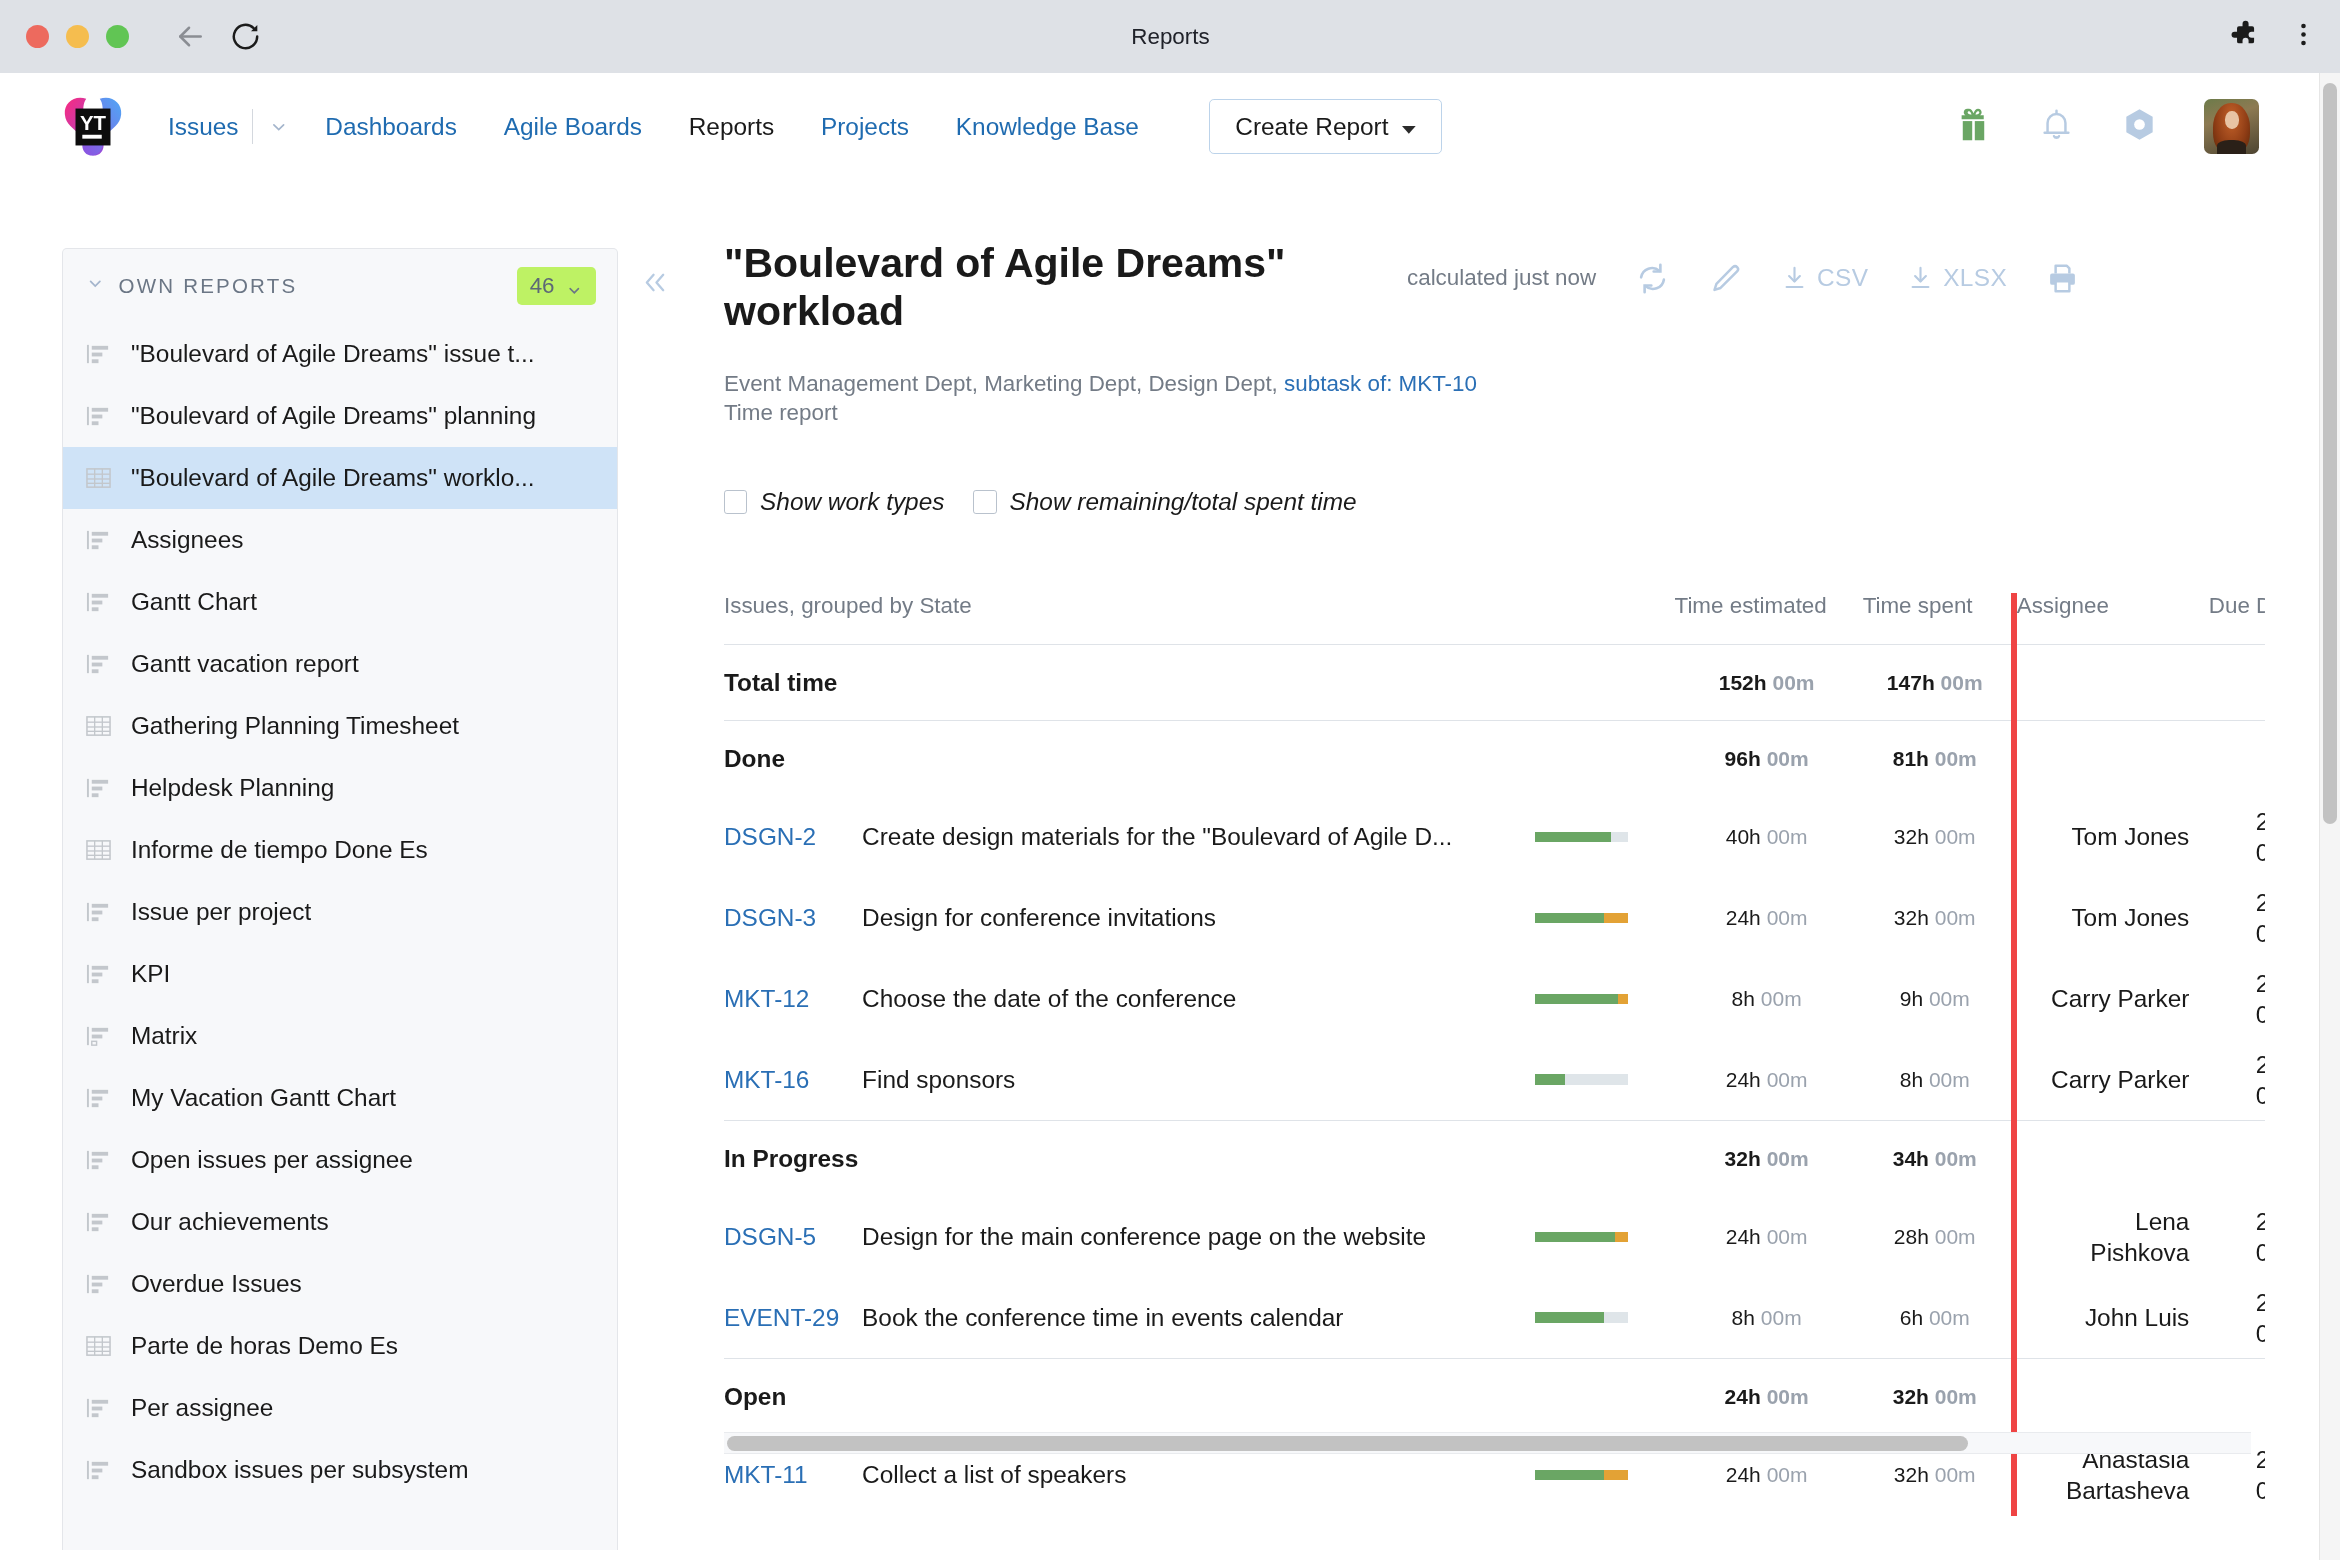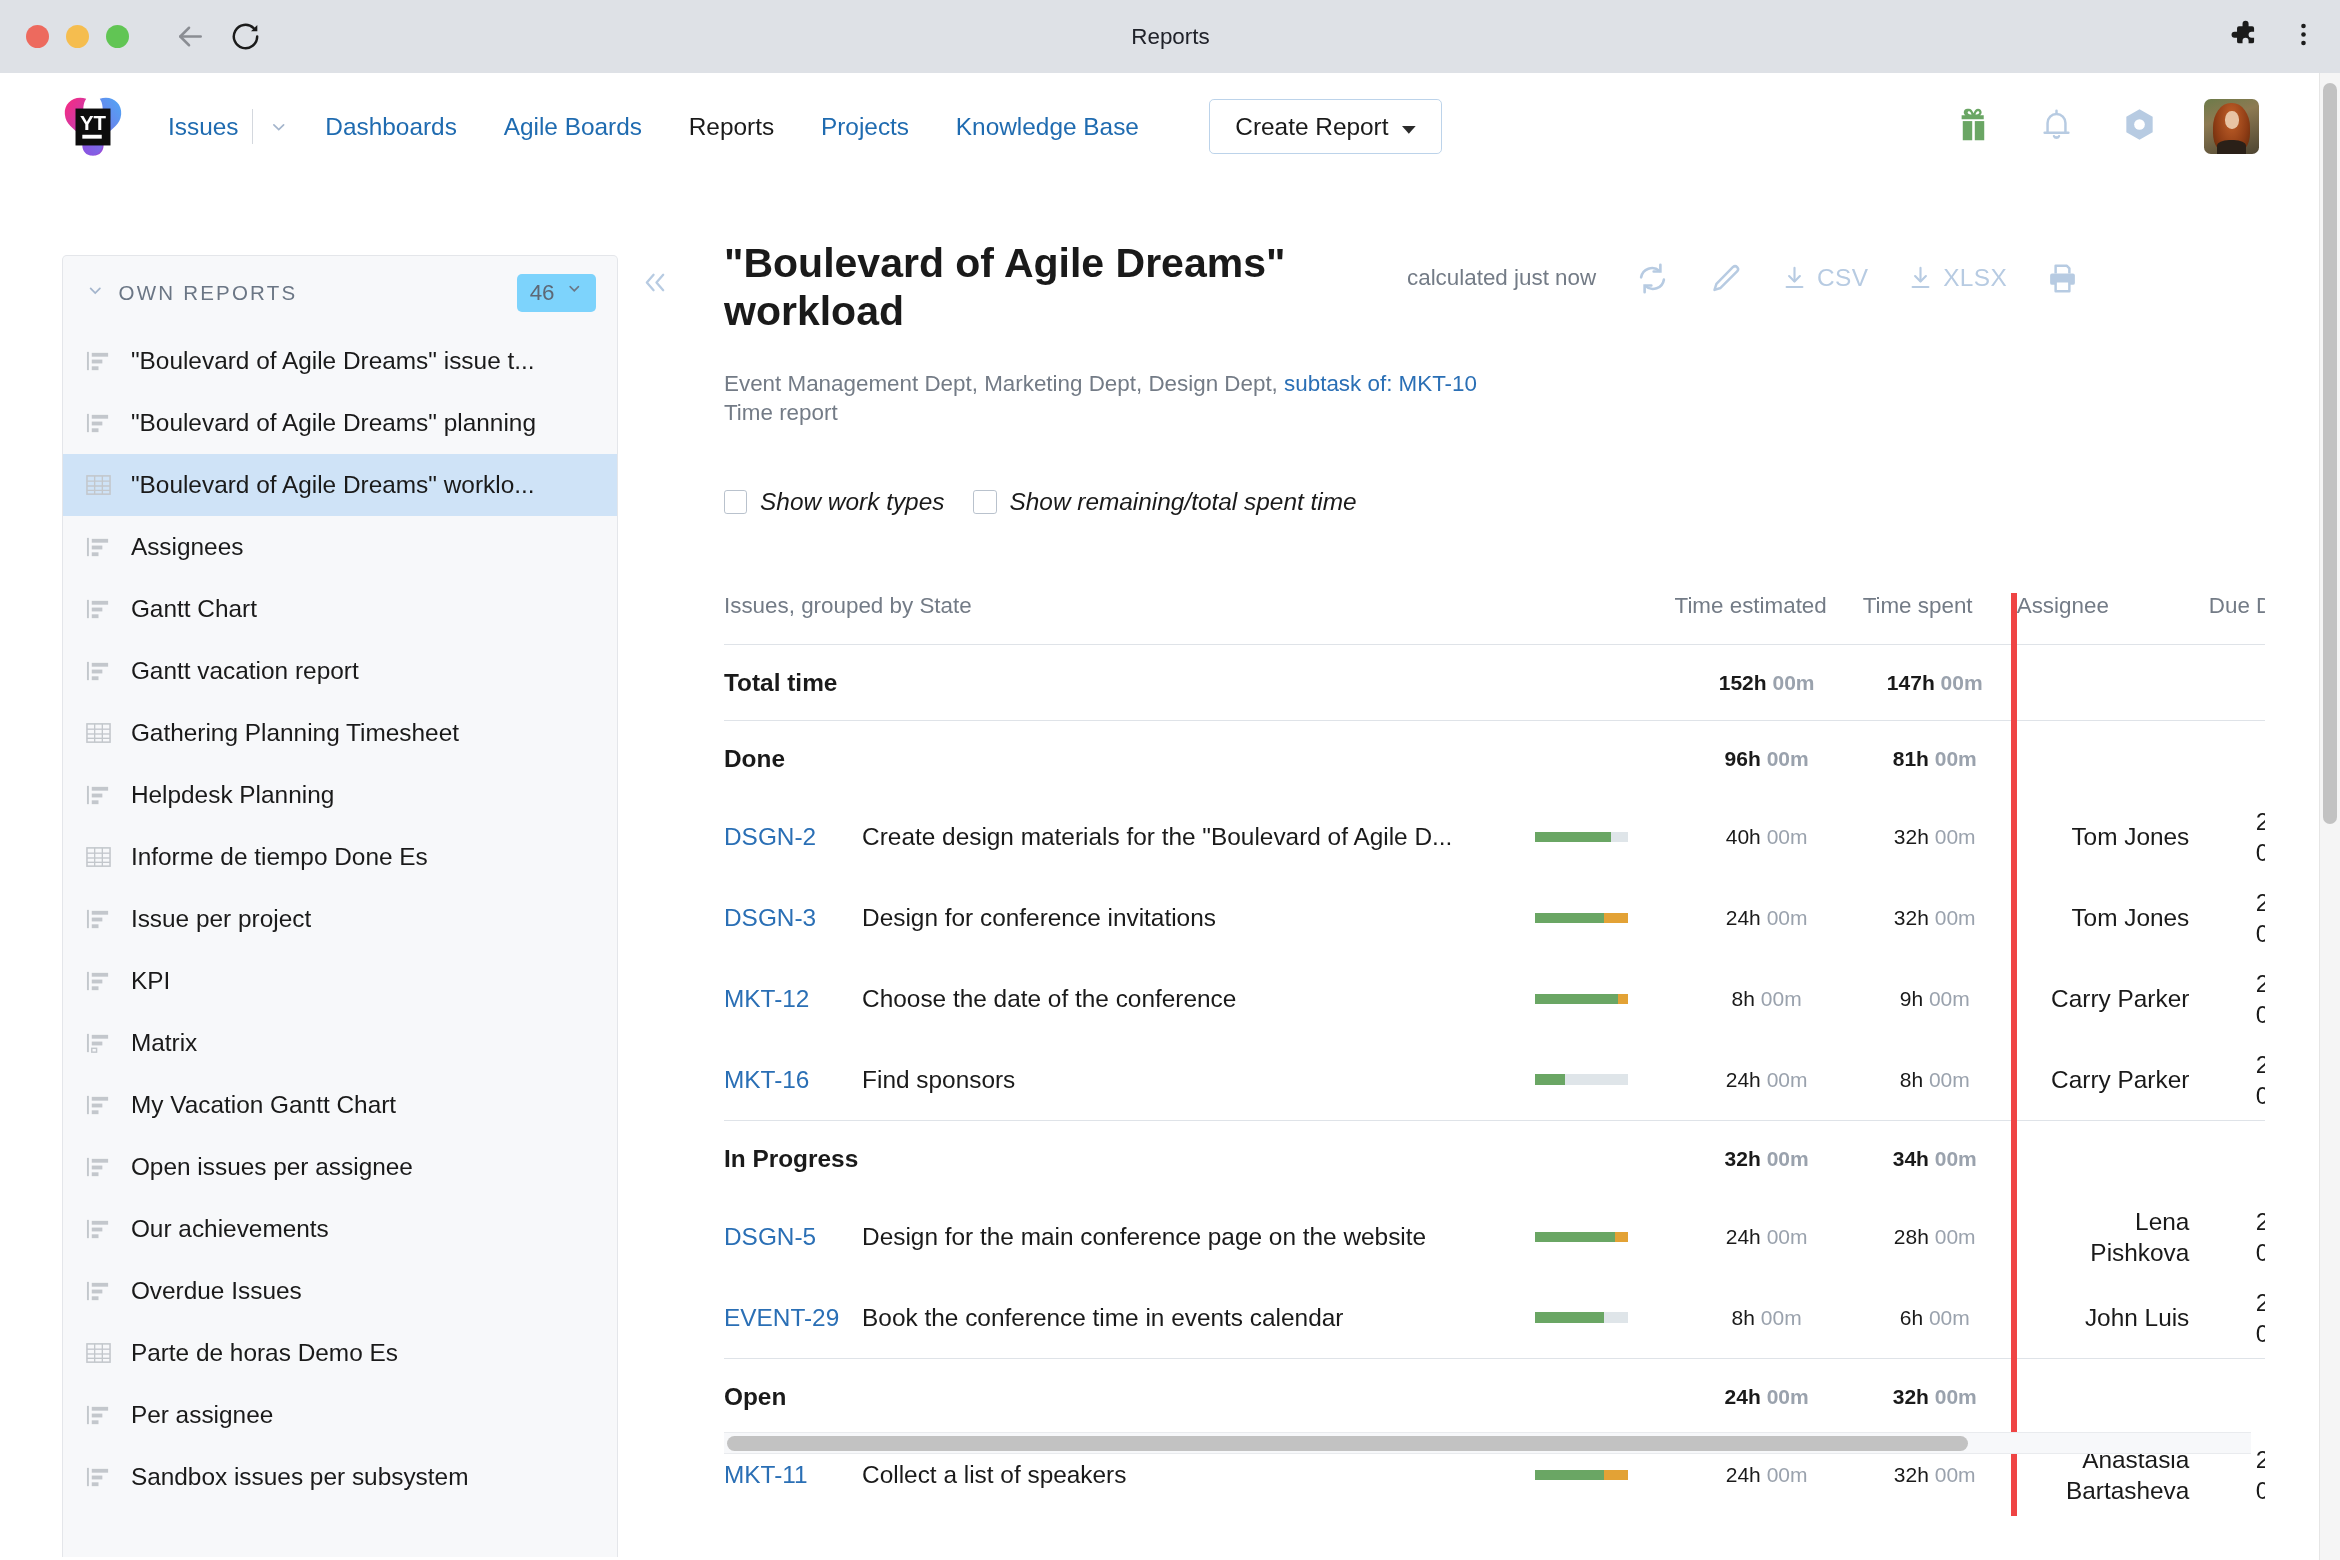--- a/index.html
+++ b/index.html
@@ -84,34 +84,34 @@
     position: absolute; left: 20.5px; top: 11.7px; width: 14.6px; height: 18.5px;
     background: #e8c4a4; border-radius: 46%;
   }
   .avatar .dress {
     position: absolute; left: 12.7px; bottom: 0; width: 29px; height: 13.7px;
     background: #2a2018; border-radius: 42% 42% 0 0;
   }
 
   
   .sidebar {
-    position: absolute; left: 62px; top: 255px; width: 556px; height: 1302px;
+    position: absolute; left: 62px; top: 248px; width: 556px; height: 1302px;
     background: #f7f8fa; border: 1px solid #e4e6ea; border-bottom: none;
     border-radius: 4.9px 4.9px 0 0; overflow: hidden;
   }
   .sb-section-head {
     display: flex; align-items: center; height: 74px; padding: 0 21.5px 0 23.4px;
   }
   .sb-chevron { color: #a4b5cc; font-size: 18.5px; margin-right: 13.7px; }
   .sb-section-title {
     font-size: 20.5px; letter-spacing: 2.2px; color: #6b7685; font-weight: 400;
     flex: 1;
   }
   .sb-count {
-    display: flex; align-items: flex-start; gap: 11.7px; background: #7dd3fc;
+    display: flex; align-items: flex-end; gap: 11.7px; background: #bef264;
     border-radius: 4.9px; padding: 5.9px 12.7px; font-size: 22.4px; color: #5d6876;
   }
   .sb-item {
     display: flex; align-items: center; height: 62px; padding-left: 23.4px;
     gap: 19.5px; cursor: pointer;
   }
   .sb-item.selected { background: #cfe3f7; }
   .sb-item-label {
     font-size: 24.4px; color: #1a1a1a; white-space: nowrap; overflow: hidden;
     text-overflow: ellipsis; max-width: 473px;

